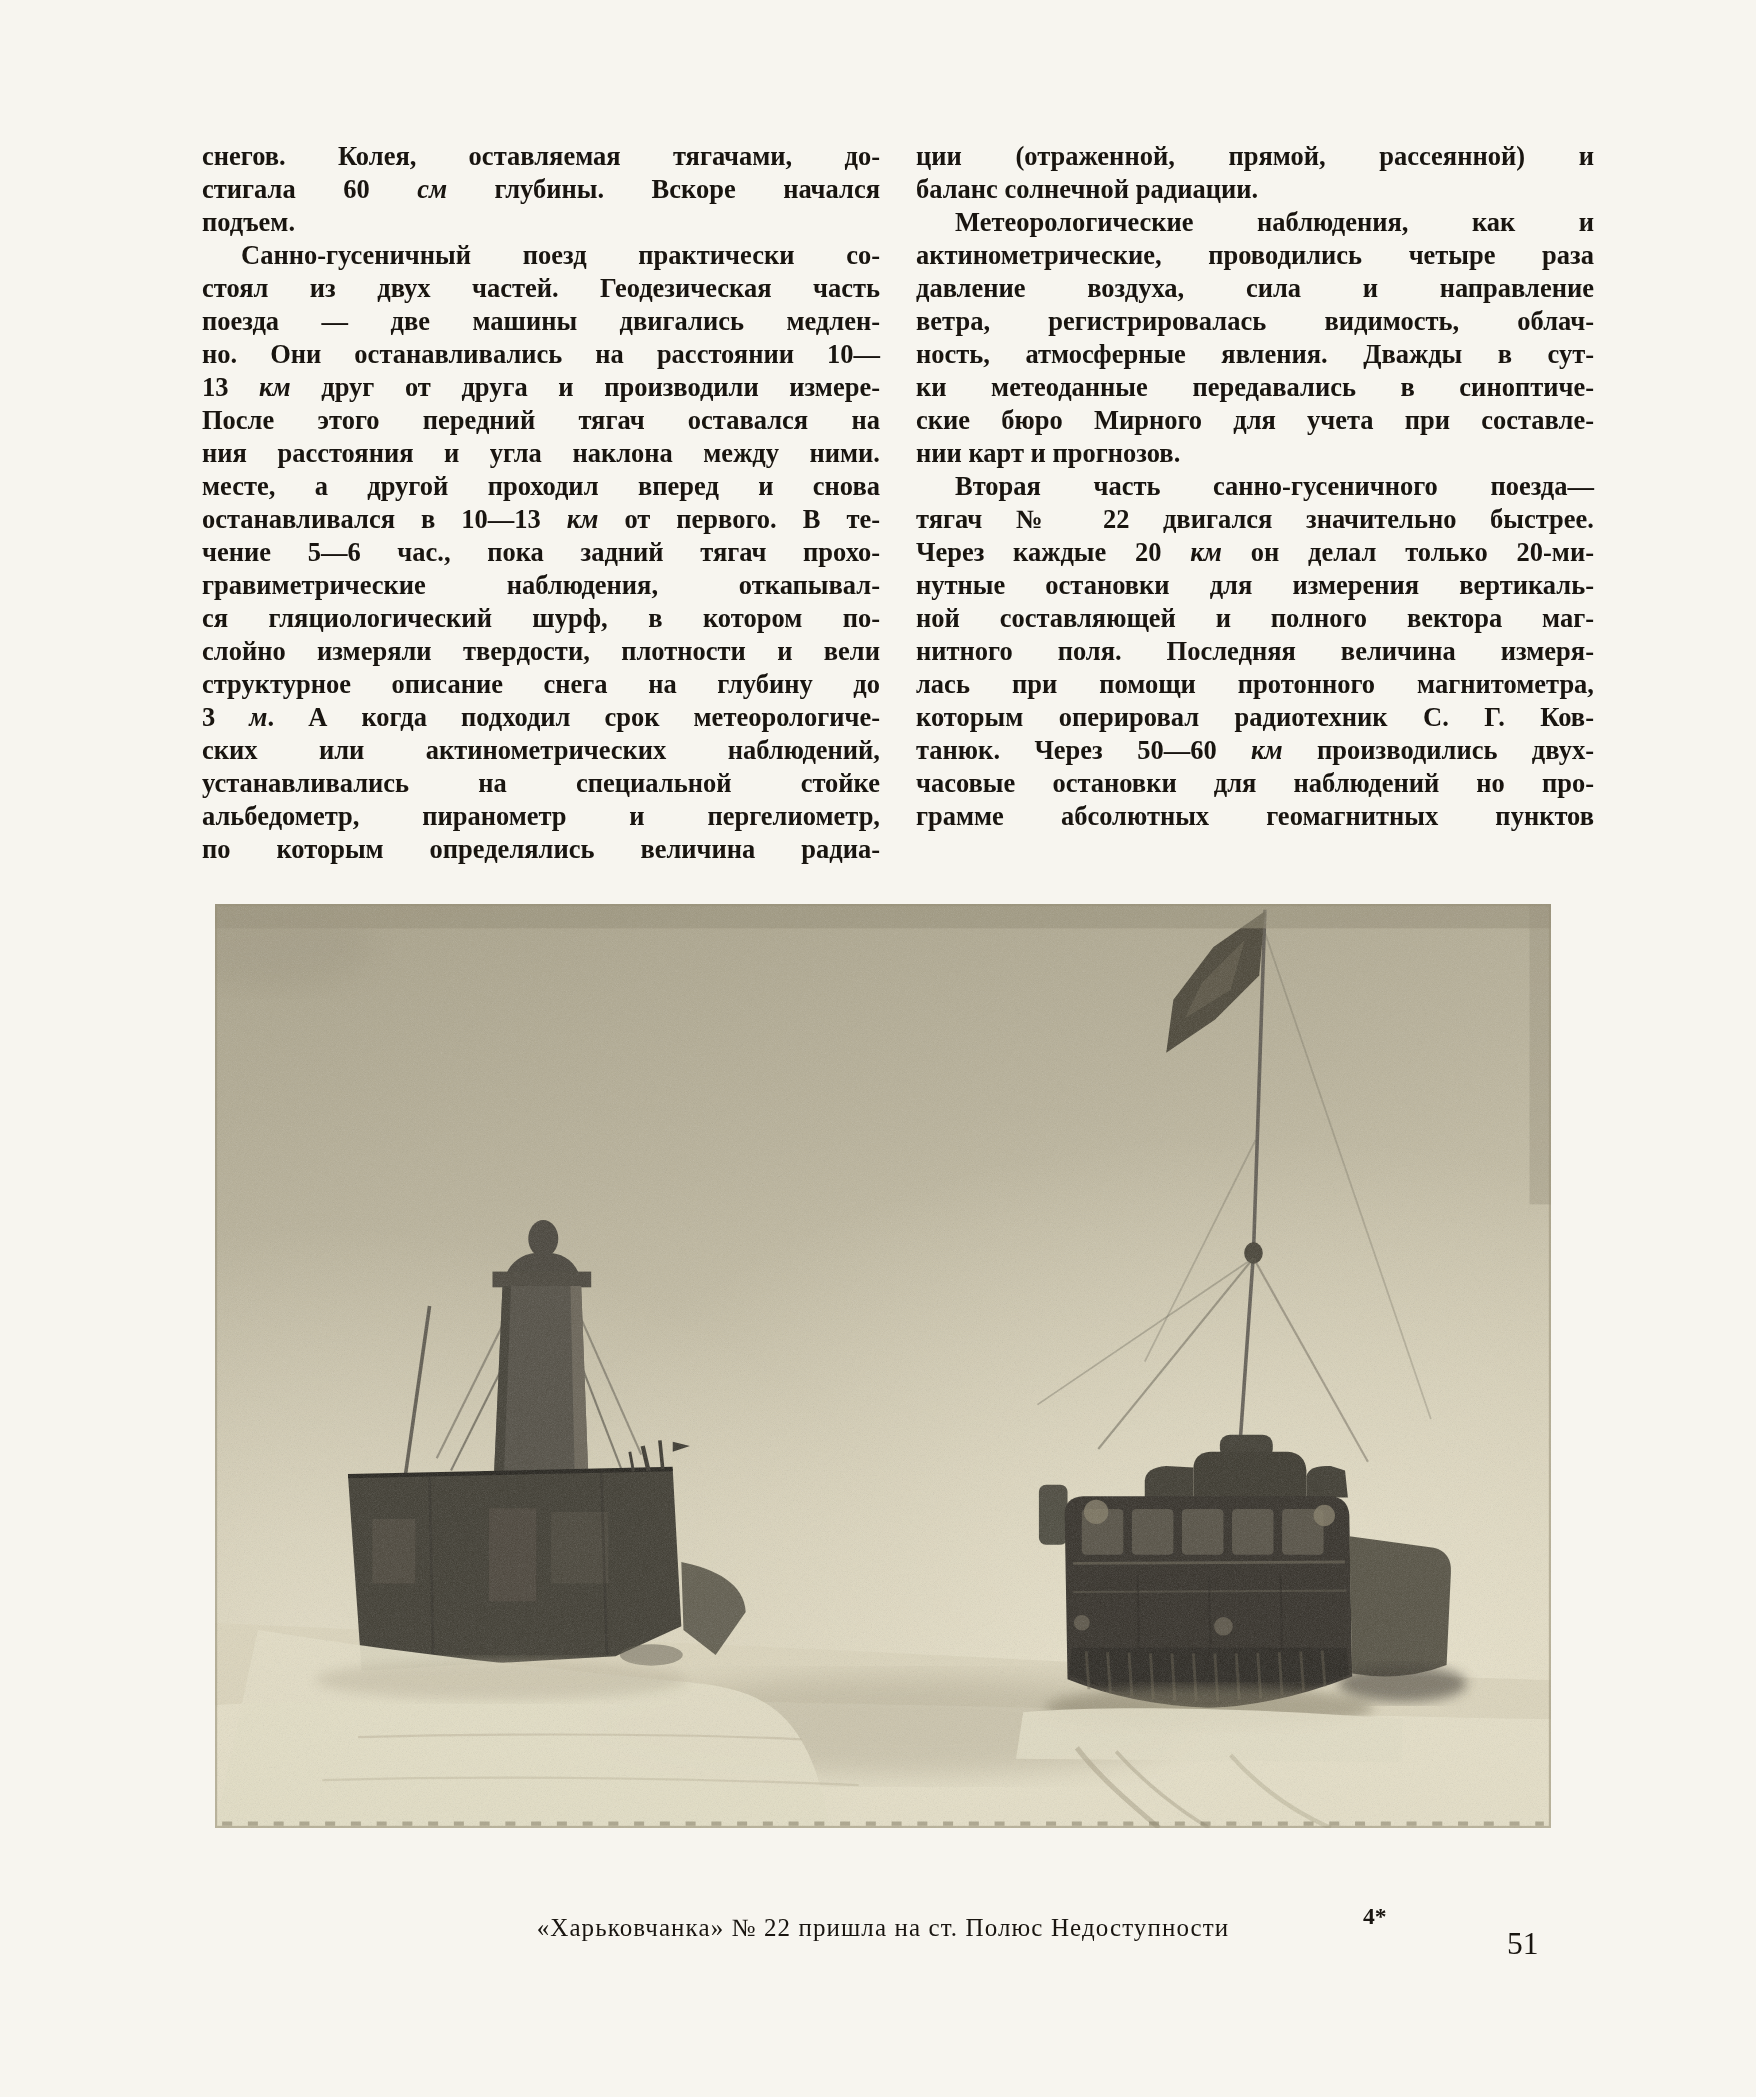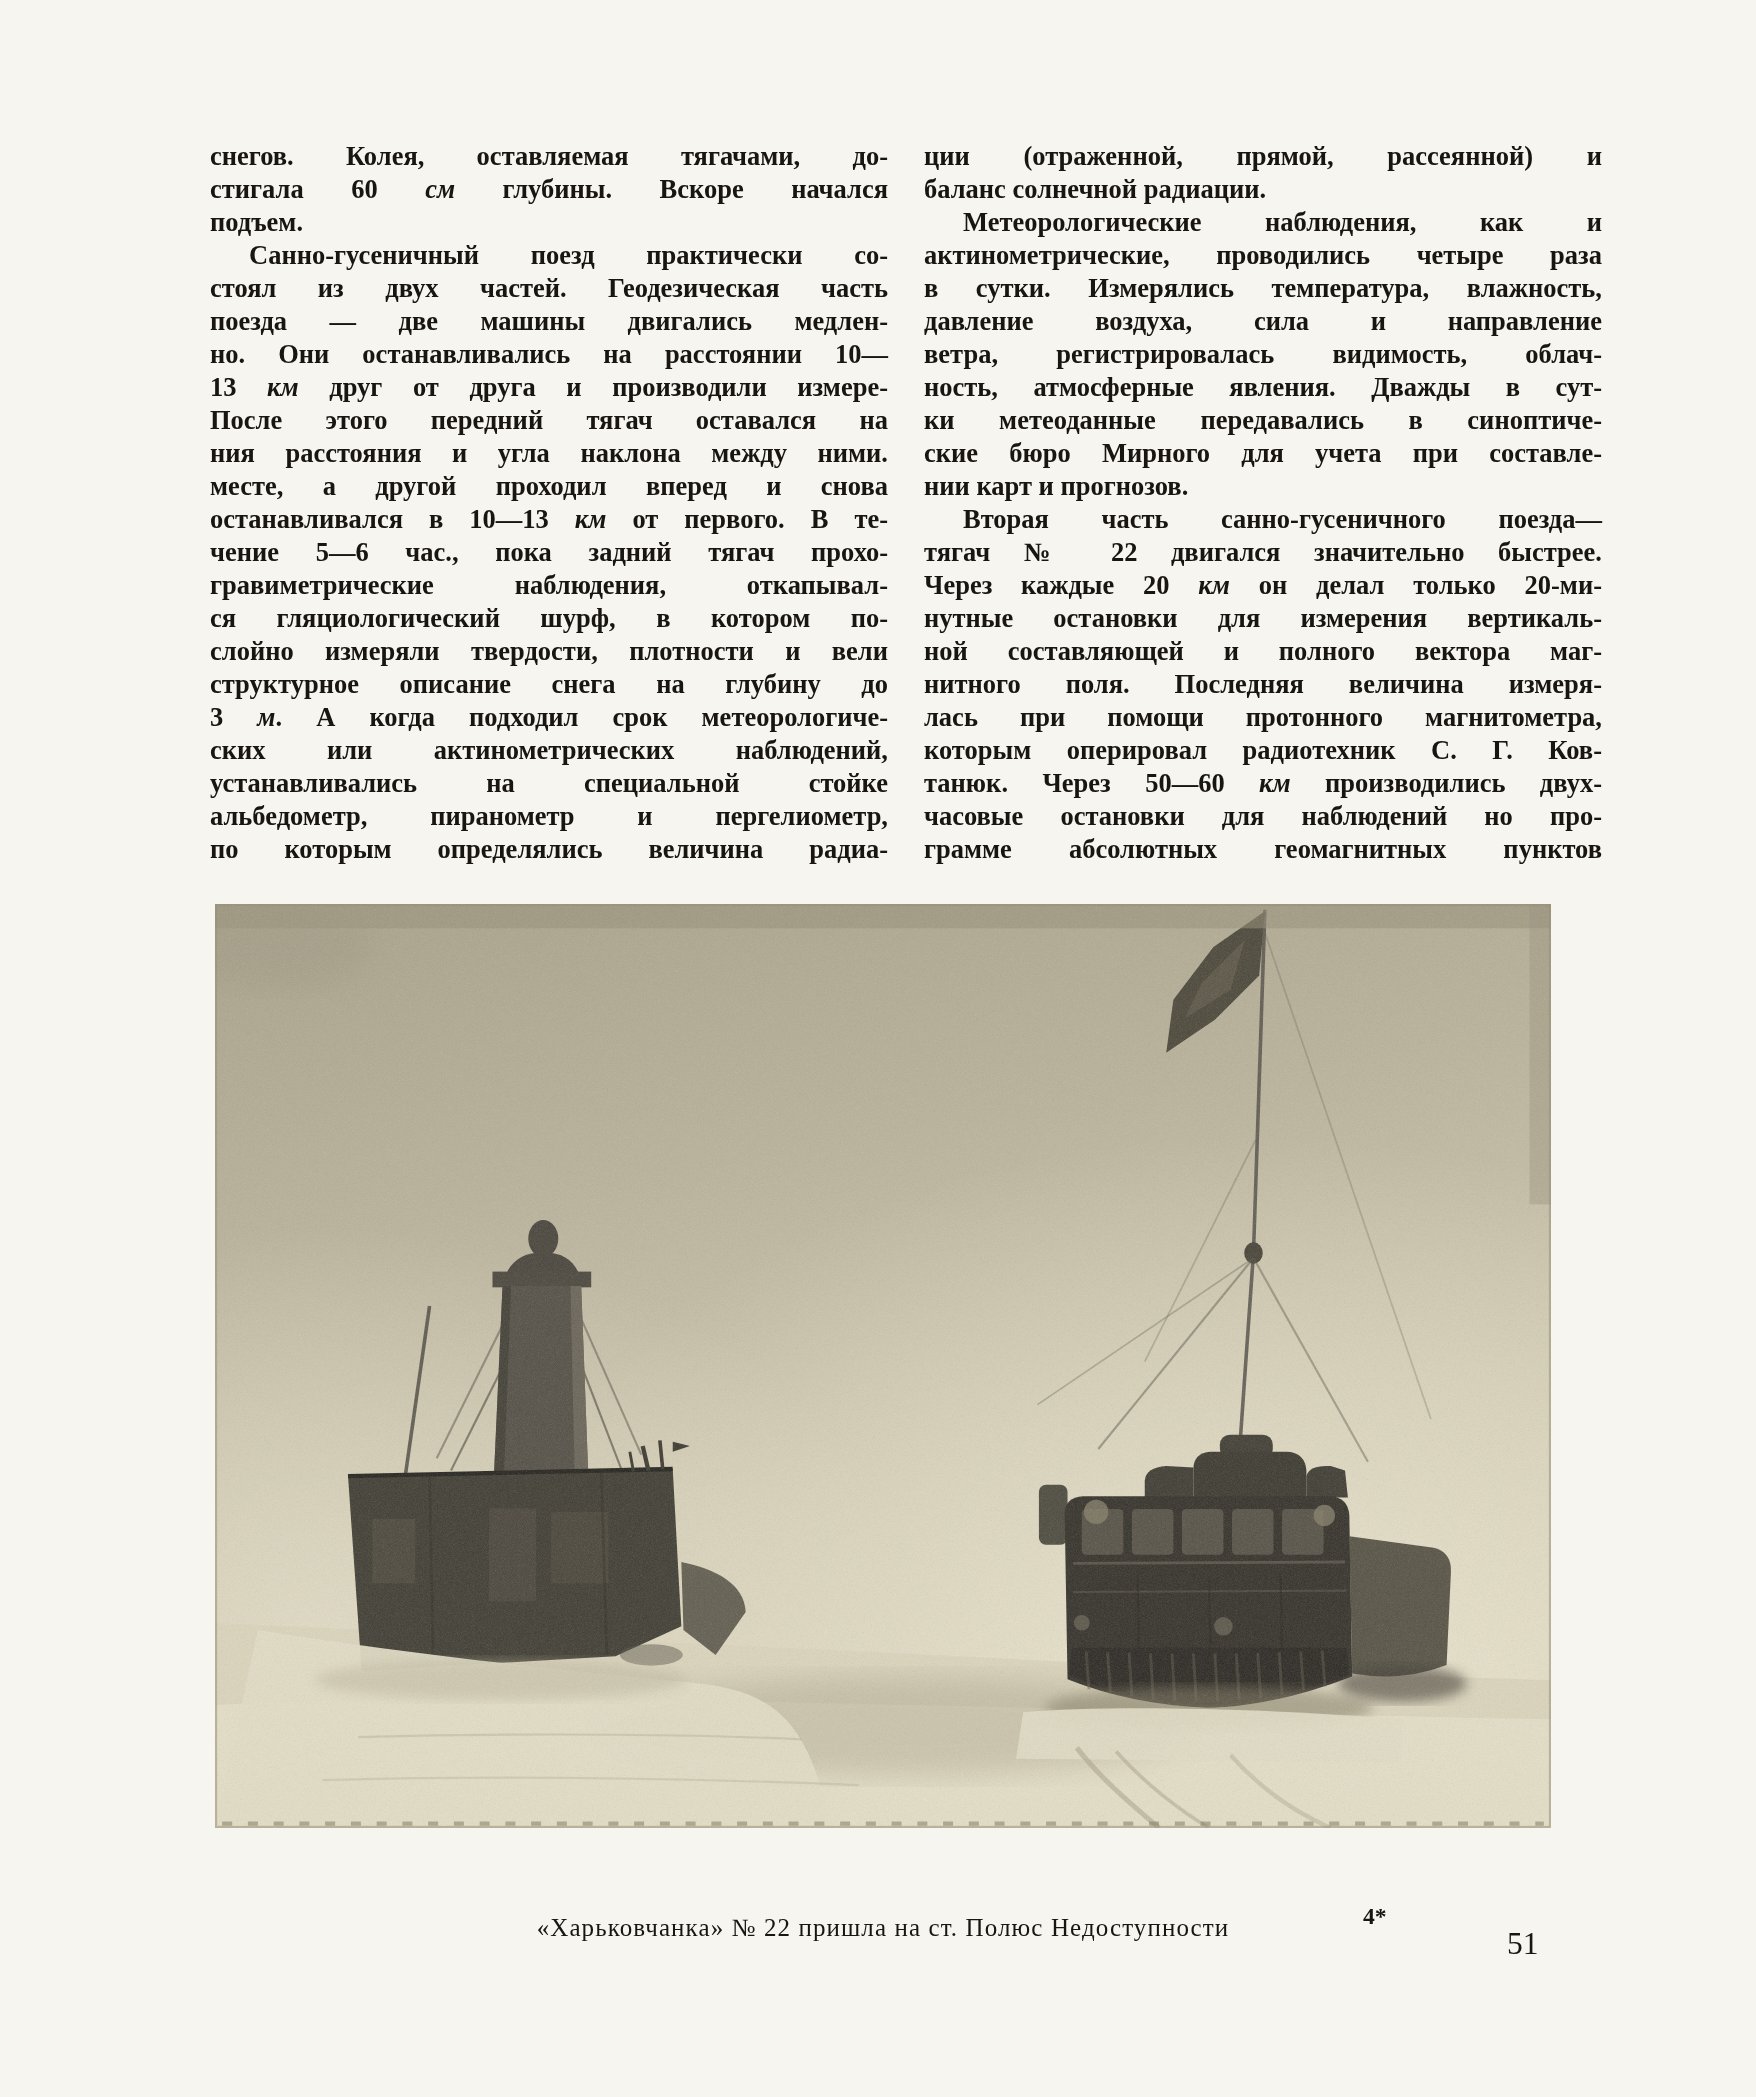--- a/index.html
+++ b/index.html
@@ -4,21 +4,21 @@
 <style>
   html,body{margin:0;padding:0;background:#d9d6cf;}
   .page{
     position:relative;
     width:1757px;height:2097px;
     background:var(--paper,#f7f5ef);
     font-family:"Liberation Serif",serif;
     color:var(--ink,#191510);
     overflow:hidden;
   }
-  .col{position:absolute;width:678px;font-size:26.5px;font-weight:700;margin-left:8px;}
+  .col{position:absolute;width:678px;font-size:26.5px;font-weight:700;}
   #colL{left:202px;top:140px;}
   #colR{left:916px;top:140px;}
   .tline{
     height:33px;line-height:33px;
     text-align:justify;text-align-last:justify;
     white-space:normal;overflow:visible;
   }
   .tline.endp{text-align-last:left;}
   .tline.ind{text-indent:39px;}
   .tline i{font-style:italic;}
@@ -66,21 +66,20 @@
       <div class="tline">ских или актинометрических наблюдений,</div>
       <div class="tline">устанавливались на специальной стойке</div>
       <div class="tline">альбедометр, пиранометр и пергелиометр,</div>
       <div class="tline">по которым определялись величина радиа-</div>
     </div>
   <div class="col" id="colR">
       <div class="tline">ции (отраженной, прямой, рассеянной) и</div>
       <div class="tline endp">баланс солнечной радиации.</div>
       <div class="tline ind">Метеорологические наблюдения, как и</div>
       <div class="tline">актинометрические, проводились четыре раза</div>
-      <div class="tline">в сутки. Измерялись температура, влажность,</div>
       <div class="tline">давление воздуха, сила и направление</div>
       <div class="tline">ветра, регистрировалась видимость, облач-</div>
       <div class="tline">ность, атмосферные явления. Дважды в сут-</div>
       <div class="tline">ки метеоданные передавались в синоптиче-</div>
       <div class="tline">ские бюро Мирного для учета при составле-</div>
       <div class="tline endp">нии карт и прогнозов.</div>
       <div class="tline ind">Вторая часть санно-гусеничного поезда—</div>
       <div class="tline">тягач № 22 двигался значительно быстрее.</div>
       <div class="tline">Через каждые 20 <i>км</i> он делал только 20-ми-</div>
       <div class="tline">нутные остановки для измерения вертикаль-</div>

